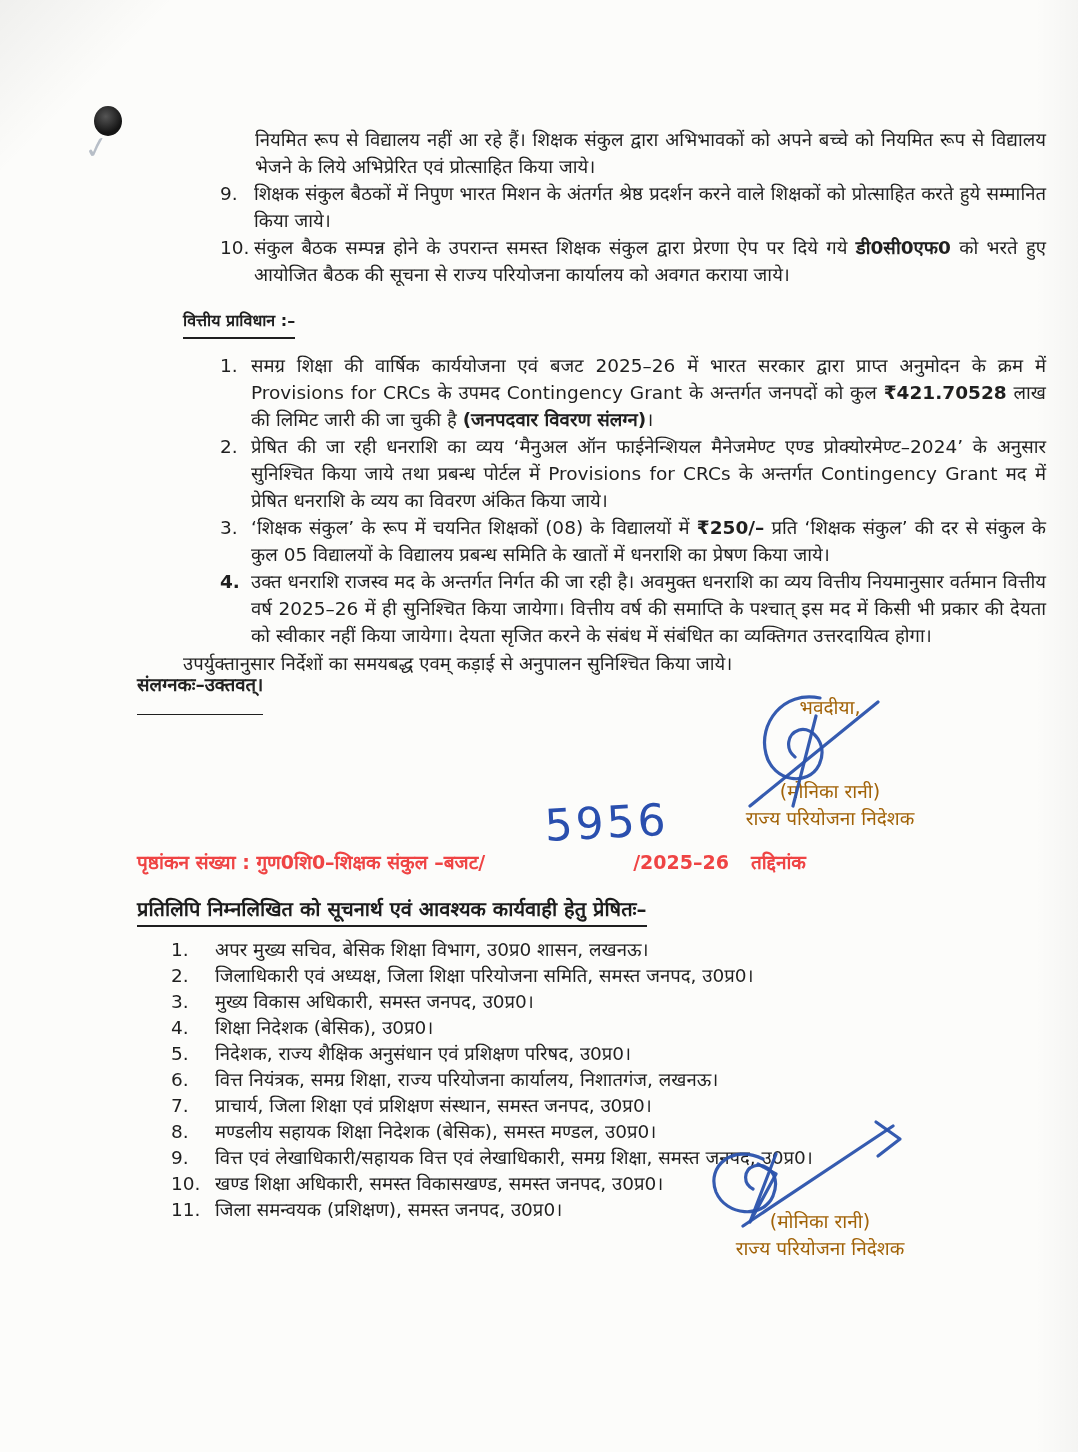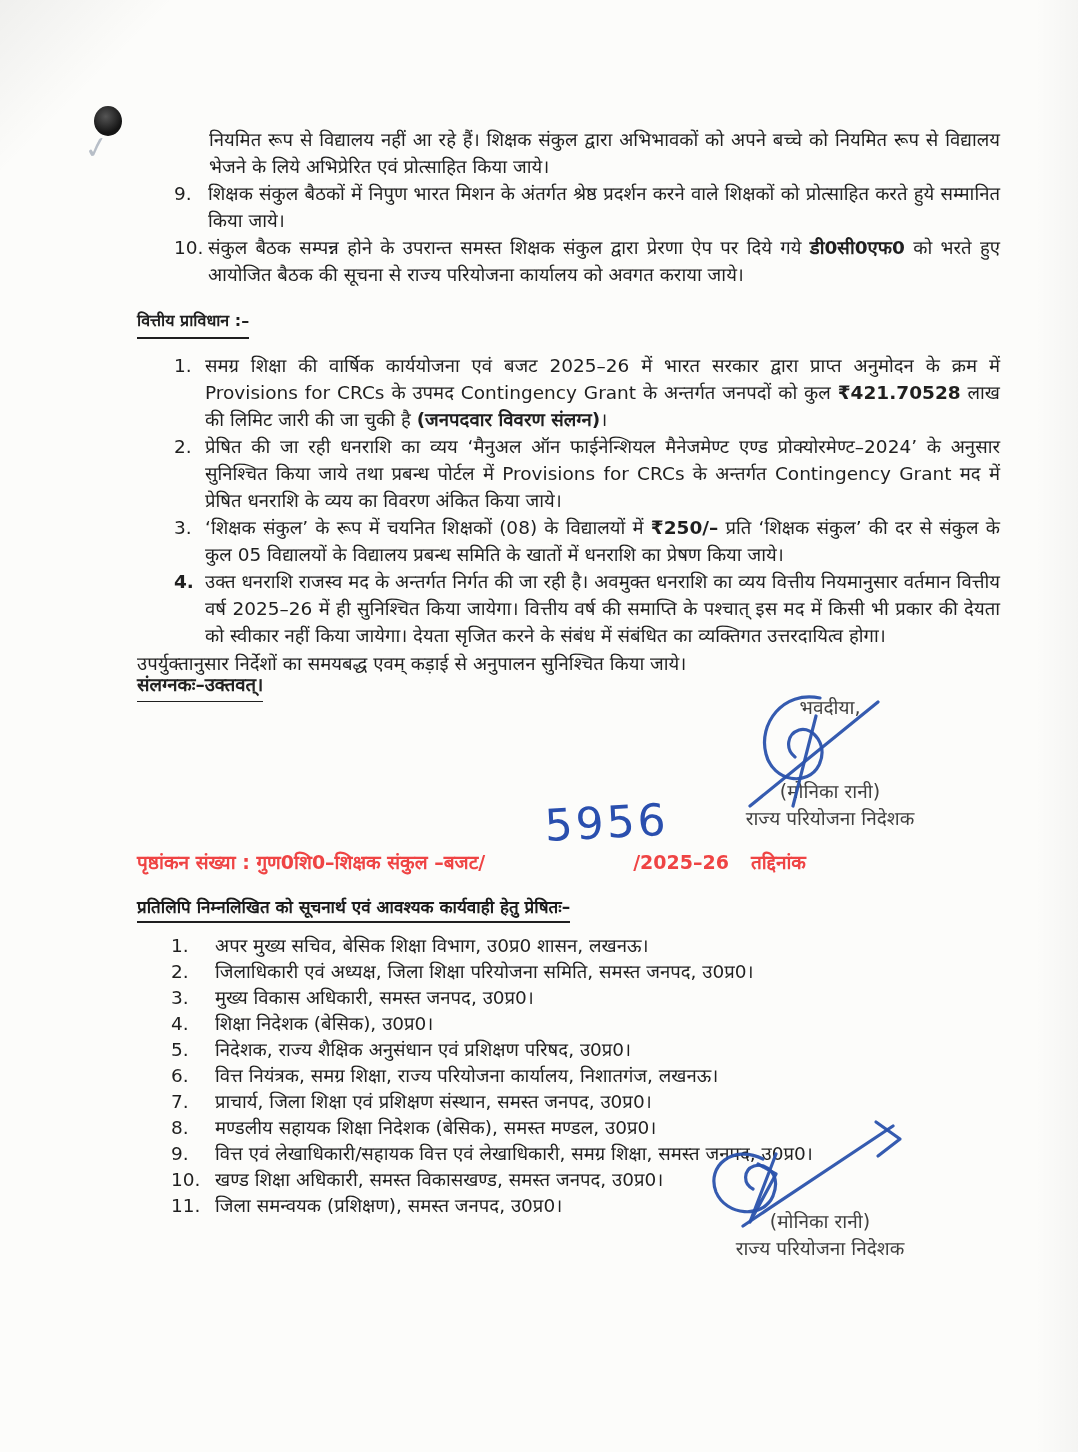--- a/index.html
+++ b/index.html
@@ -24,20 +24,21 @@
       linear-gradient(135deg, rgba(0,0,0,0.05) 0%, rgba(0,0,0,0) 7%),
       linear-gradient(270deg, rgba(0,0,0,0.03) 0%, rgba(0,0,0,0) 4%);
     pointer-events:none;
   }
   .abs{position:absolute;}
   .body-text{
     font-size:18.5px;
     line-height:27px;
     text-align:justify;
     color:#1f1f1f;
+    margin-left:46px;
   }
   
   .punch-dot{
     left:94px;top:106px;width:28px;height:30px;border-radius:50%;
     background:radial-gradient(circle at 42% 35%, #555 0%, #141414 65%);
   }
   .check-mark{
     left:84px;top:130px;
     color:#b7bec7;font-size:30px;font-weight:700;
     transform:rotate(-10deg);
@@ -60,24 +61,24 @@
   .fin-row{display:flex;}
   .fin-row .num{flex:0 0 31px;margin-left:37px;}
   .fin-row.bold-num .num{font-weight:700;}
   .fin-row .itm{flex:1;text-align:justify;}
   .b{font-weight:700;}
   .compliance{margin-top:1px;}
   
   .enclosure{
     left:137px;top:671px;
     font-size:18.5px;font-weight:700;
-    border-bottom:1.8px solid #1f1f1f;padding-bottom:5px;
-  }
-  
-  .sig-block{width:260px;text-align:center;font-size:19px;line-height:27px;color:#404040;}
+    border-bottom:1.8px solid #1f1f1f;padding-bottom:18px;
+  }
+  
+  .sig-block{width:260px;text-align:center;font-size:19px;line-height:27px;color:#a16207;}
   .sig1{left:700px;top:694px;}
   .sig1 .name{margin-top:57px;}
   .sig2-text{left:690px;top:1208px;}
   .sig-svg{position:absolute;pointer-events:none;}
   .sig1-svg{left:38px;top:-6px;}
   .sig2-svg{left:688px;top:1104px;}
   
   .endorsement{
     left:137px;top:849px;width:880px;
     font-size:19px;font-weight:700;color:#ef4444;
@@ -88,21 +89,21 @@
   .handwritten{
     left:546px;top:800px;
     color:#2a4fae;font-size:44px;font-weight:400;
     transform:rotate(-3deg);letter-spacing:3px;
     transform-origin:left bottom;
   }
   
   .sec-copy{left:137px;top:895px;width:880px;}
   .copy-heading{
     display:inline-block;
-    font-weight:700;font-size:17px;
+    font-weight:700;font-size:20px;
     border-bottom:2px solid #1f1f1f;padding-bottom:3px;
     color:#1c1c1c;
   }
   .copy-list{margin-top:10px;font-size:18.5px;line-height:26px;color:#1f1f1f;}
   .copy-row{display:flex;}
   .copy-row .num{flex:0 0 44px;margin-left:34px;}
   .copy-row .itm{flex:1;}
   .pen{stroke:#2a52ac;stroke-width:3.2;fill:none;stroke-linecap:round;stroke-linejoin:round;opacity:.95;}
 </style>
 </head>

